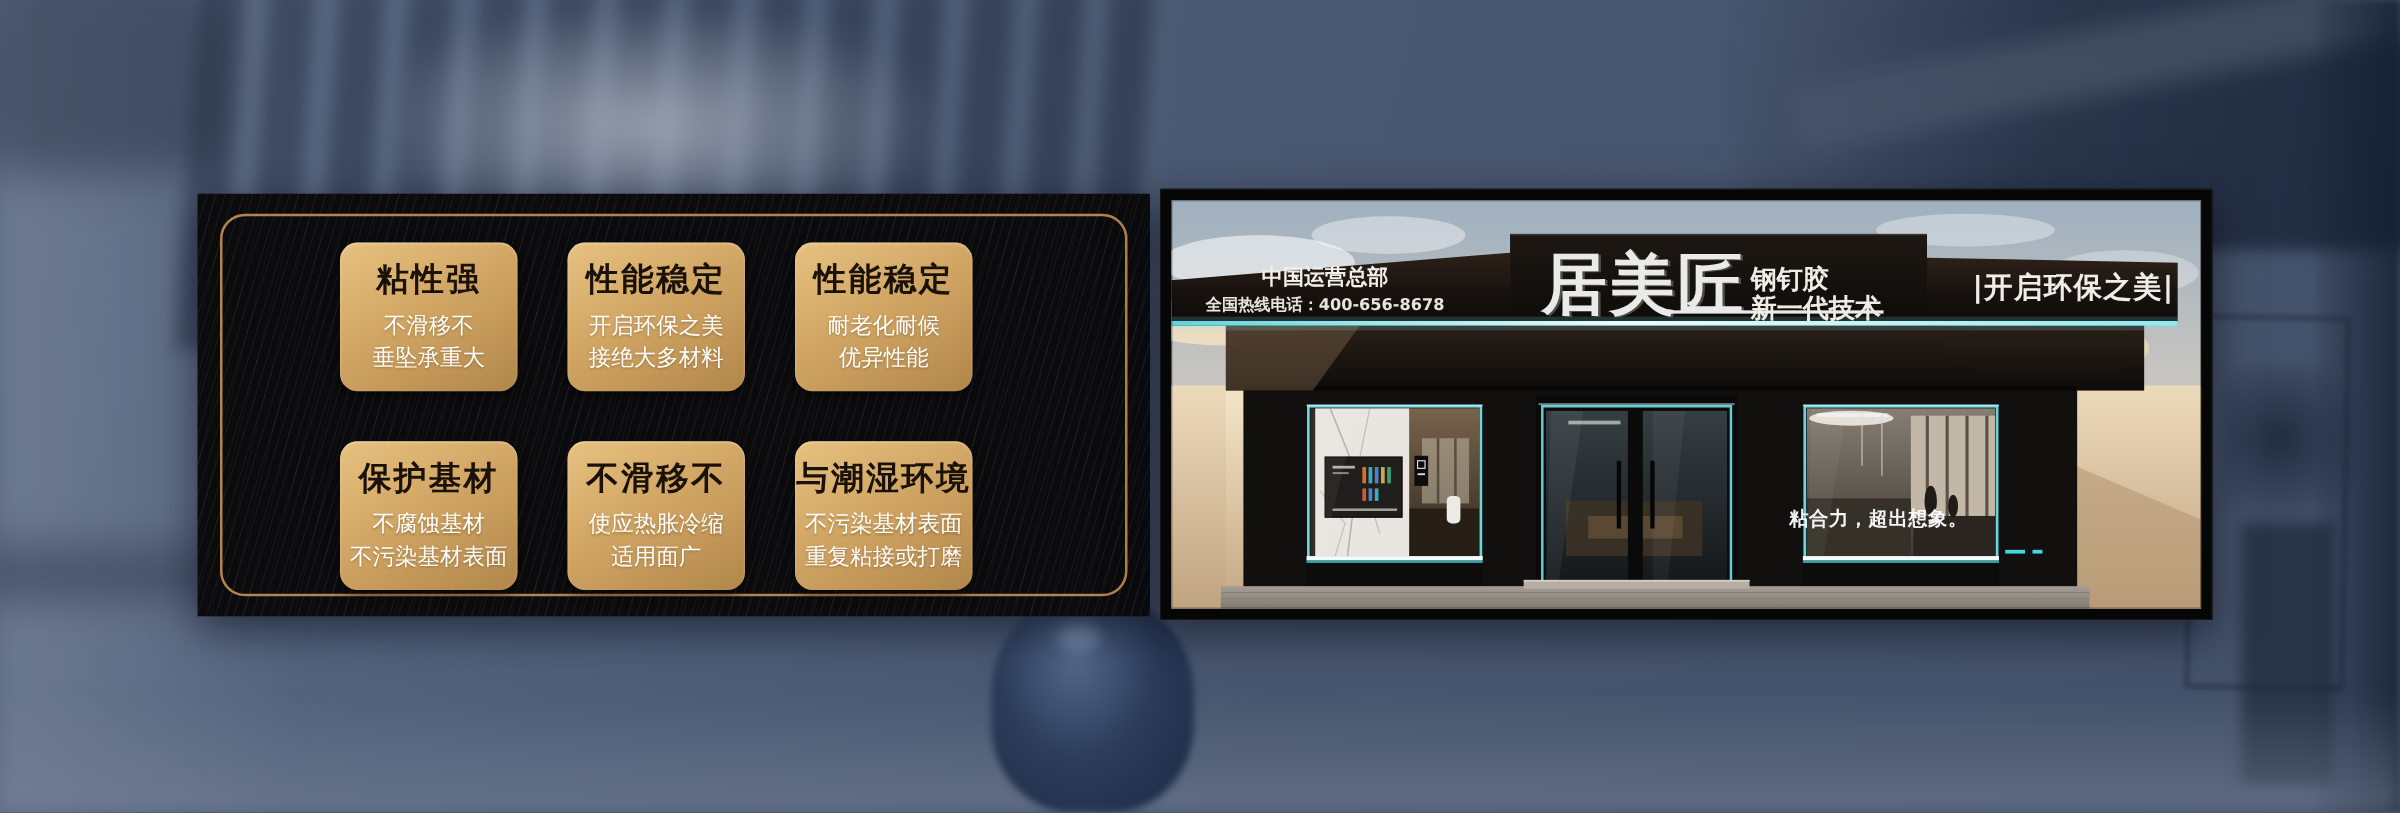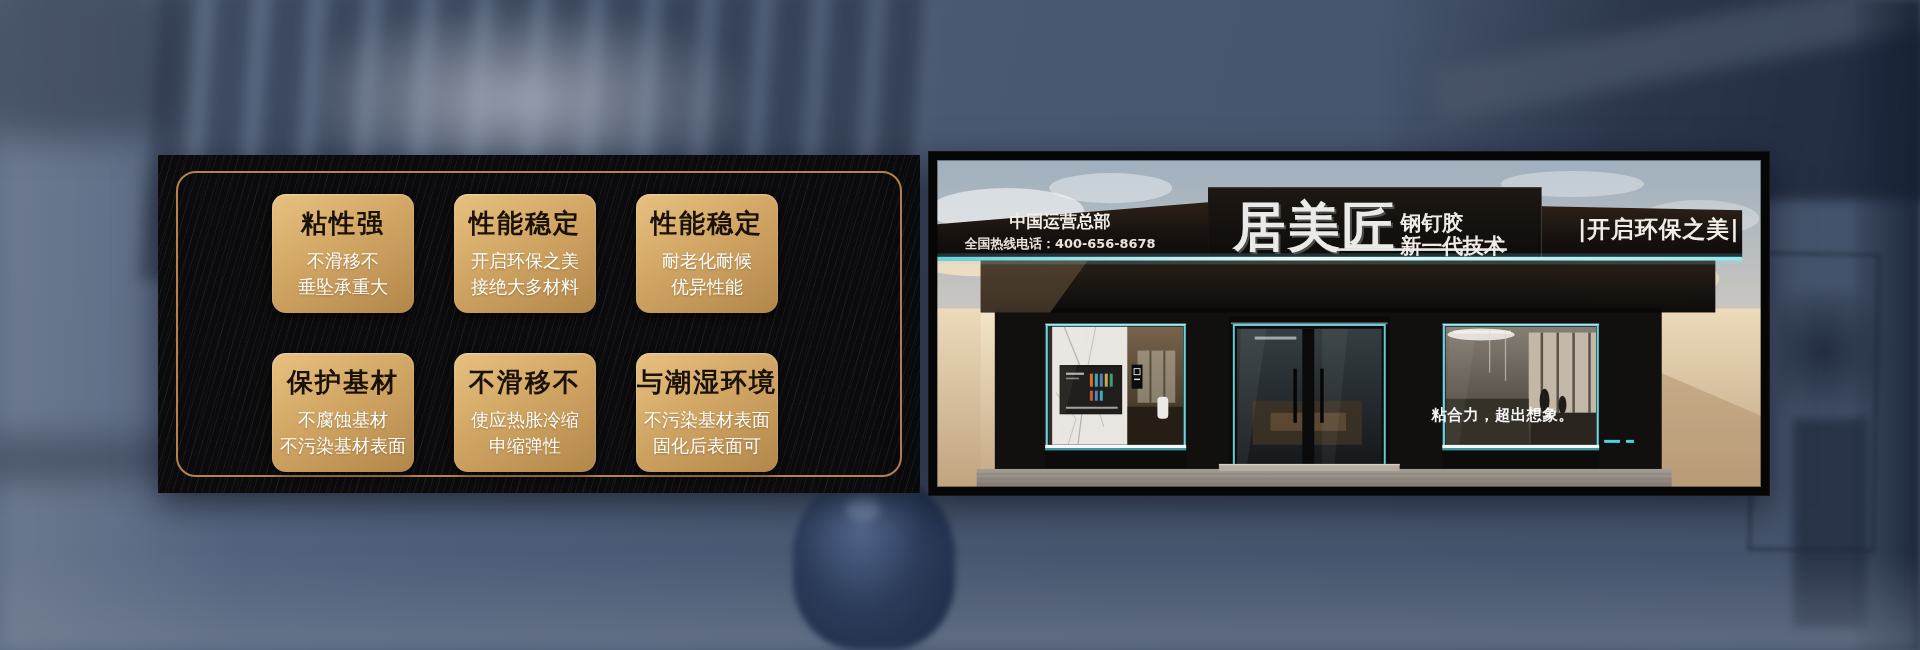--- a/index.html
+++ b/index.html
@@ -104,26 +104,26 @@
         <div class="card-line">优异性能</div>
       </div>
       <div class="card">
         <div class="card-title">保护基材</div>
         <div class="card-line first">不腐蚀基材</div>
         <div class="card-line">不污染基材表面</div>
       </div>
       <div class="card">
         <div class="card-title">不滑移不</div>
         <div class="card-line first">使应热胀冷缩</div>
-        <div class="card-line">申缩弹性</div>
+        <div class="card-line">适用面广</div>
       </div>
       <div class="card">
         <div class="card-title">与潮湿环境</div>
         <div class="card-line first">不污染基材表面</div>
-        <div class="card-line">固化后表面可</div>
+        <div class="card-line">重复粘接或打磨</div>
       </div>
 
     </div>
   </div>
 
   <div class="layer photo-frame">
     <svg viewBox="0 0 830 326" preserveAspectRatio="none">
       <defs>
         <linearGradient id="sky" x1="0" y1="0" x2="0" y2="1">
           <stop offset="0" stop-color="#9fb0bf"></stop>

